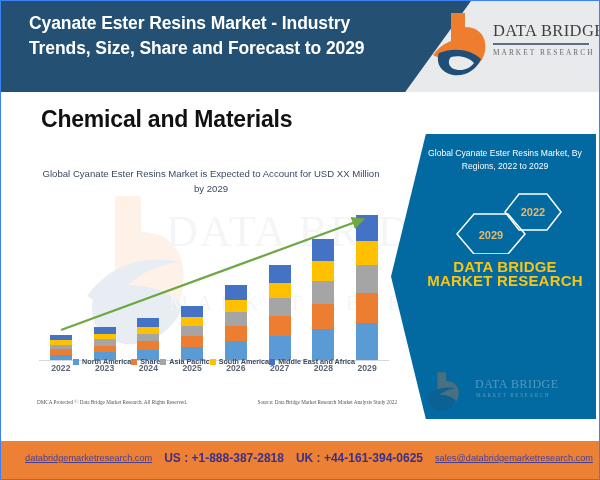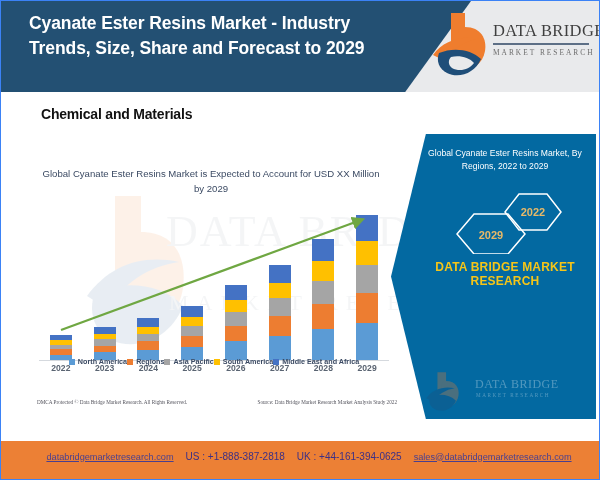--- a/index.html
+++ b/index.html
@@ -47,21 +47,21 @@
   .logo-rule{height:2px;background:#5d6f86;margin:2px 0 3px 0;width:96px;}
   .logo-sub{
     font-family:"Liberation Serif", serif;
     font-size:7.4px;letter-spacing:2.0px;color:#6d6d6d;
     white-space:nowrap;
   }
 
   
   .section-title{
     position:absolute;left:40px;top:105px;
-    font-size:14px;font-weight:bold;color:#111111;
+    font-size:23px;font-weight:bold;color:#111111;
     letter-spacing:-0.2px;
   }
 
   
   .watermark{
     position:absolute;left:60px;top:185px;width:330px;height:200px;
     opacity:0.10;pointer-events:none;
   }
   .wm-text{
     position:absolute;left:105px;top:20px;
@@ -144,21 +144,21 @@
   }
   .rp-title{
     position:absolute;left:30px;top:13px;width:168px;
     text-align:center;color:#ffffff;
     font-size:8.6px;line-height:13px;
   }
   .hexes{position:absolute;left:55px;top:58px;width:130px;height:62px;}
   .rp-brand{
     position:absolute;left:30px;top:126px;width:168px;
     text-align:center;color:#f5c518;
-    font-size:12px;font-weight:bold;line-height:14px;letter-spacing:0.2px;
+    font-size:15px;font-weight:bold;line-height:14px;letter-spacing:0.2px;
   }
   .rp-logo{
     position:absolute;left:28px;bottom:6px;width:150px;height:42px;
     opacity:0.30;
   }
   .rp-logo-txt{
     position:absolute;left:56px;top:6px;
     font-family:"Liberation Serif", serif;
     font-size:12px;color:#ffffff;letter-spacing:0.5px;white-space:nowrap;
   }
@@ -174,21 +174,21 @@
     background:#ec8035;
   }
   .footer-inner{
     position:absolute;left:8px;top:10px;width:600px;
     display:flex;align-items:center;justify-content:center;gap:12px;
   }
   .f-link{
     font-size:9.2px;color:#4a3f8f;text-decoration:underline;white-space:nowrap;
   }
   .f-txt{
-    font-size:10px;font-weight:normal;color:#3c2f86;white-space:nowrap;
+    font-size:12px;font-weight:bold;color:#3c2f86;white-space:nowrap;
   }
 </style>
 </head>
 <body>
 
 <div class="page">
 
   <div class="header">
     <div class="header-blue"></div>
     <div class="header-title">Cyanate Ester Resins Market - Industry Trends, Size, Share and Forecast to 2029</div>
@@ -320,21 +320,21 @@
       </div>
   </div>
 
   <div class="legend" id="legend">
       <div class="leg-item">
         <span class="leg-sw" style="background: rgb(91, 155, 213);"></span>
         <span class="leg-lb">North America</span>
       </div>
       <div class="leg-item">
         <span class="leg-sw" style="background: rgb(237, 125, 49);"></span>
-        <span class="leg-lb">Regions</span>
+        <span class="leg-lb">Share</span>
       </div>
       <div class="leg-item">
         <span class="leg-sw" style="background: rgb(165, 165, 165);"></span>
         <span class="leg-lb">Asia Pacific</span>
       </div>
       <div class="leg-item">
         <span class="leg-sw" style="background: rgb(255, 192, 0);"></span>
         <span class="leg-lb">South America</span>
       </div>
       <div class="leg-item">

